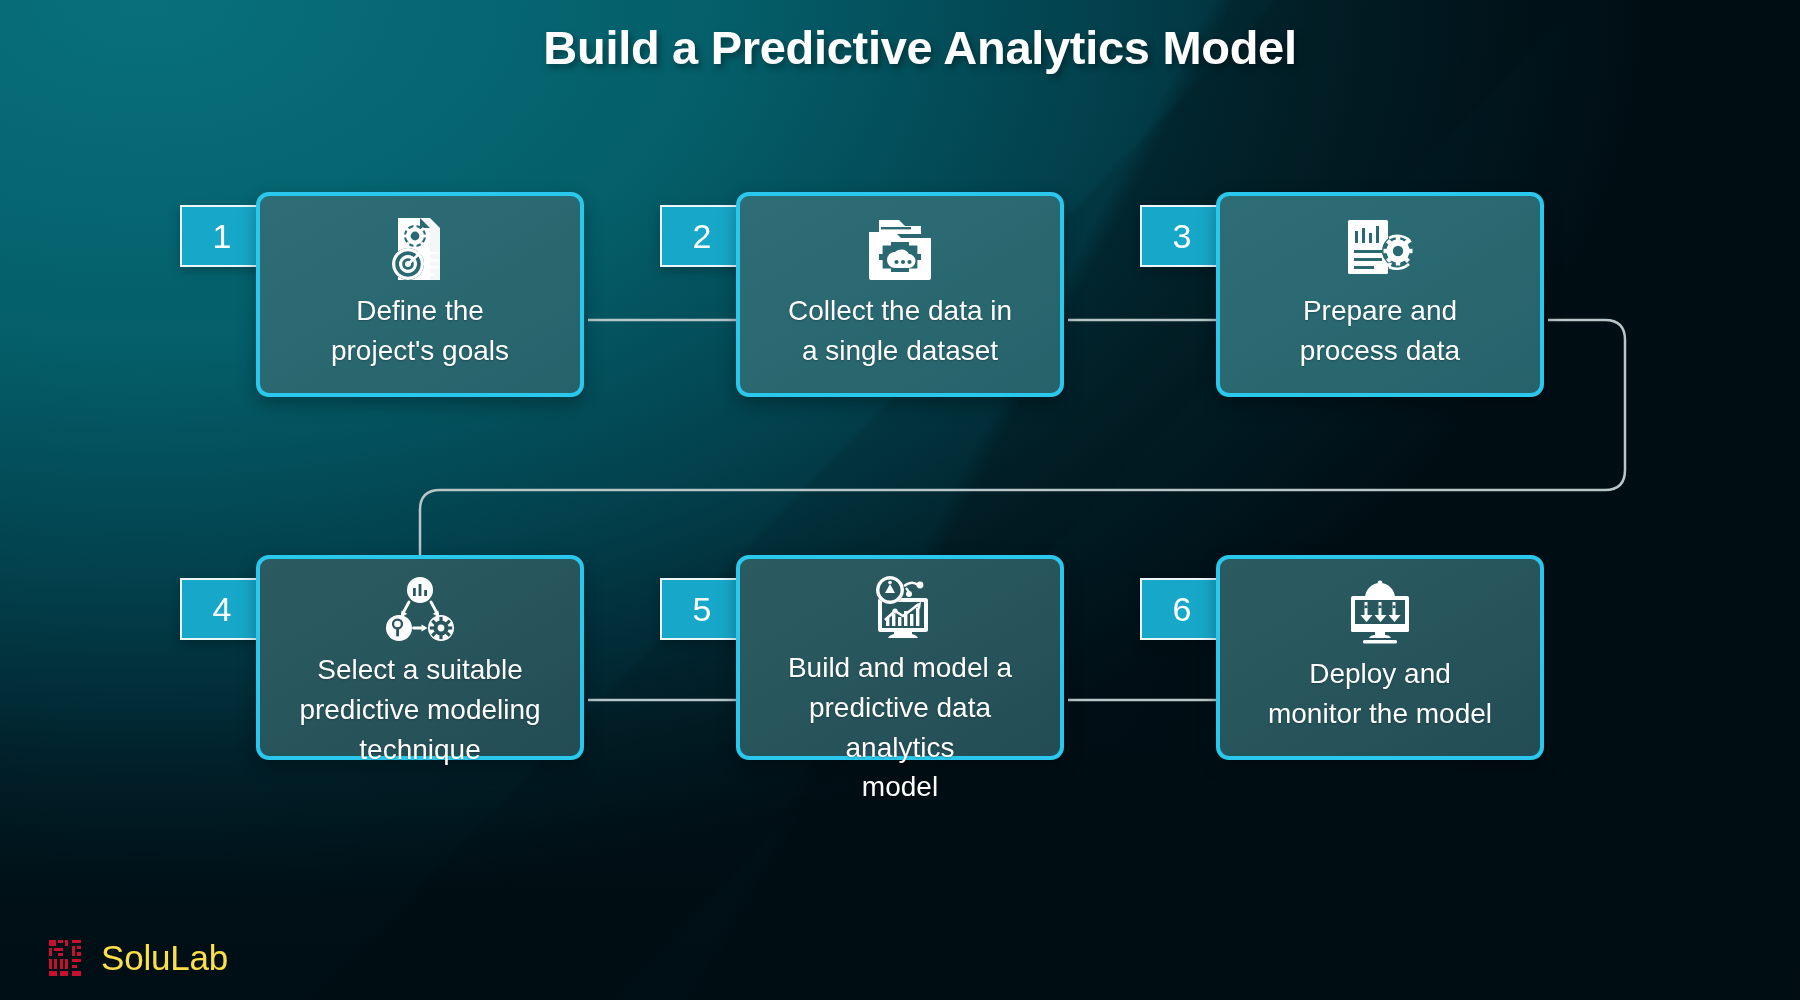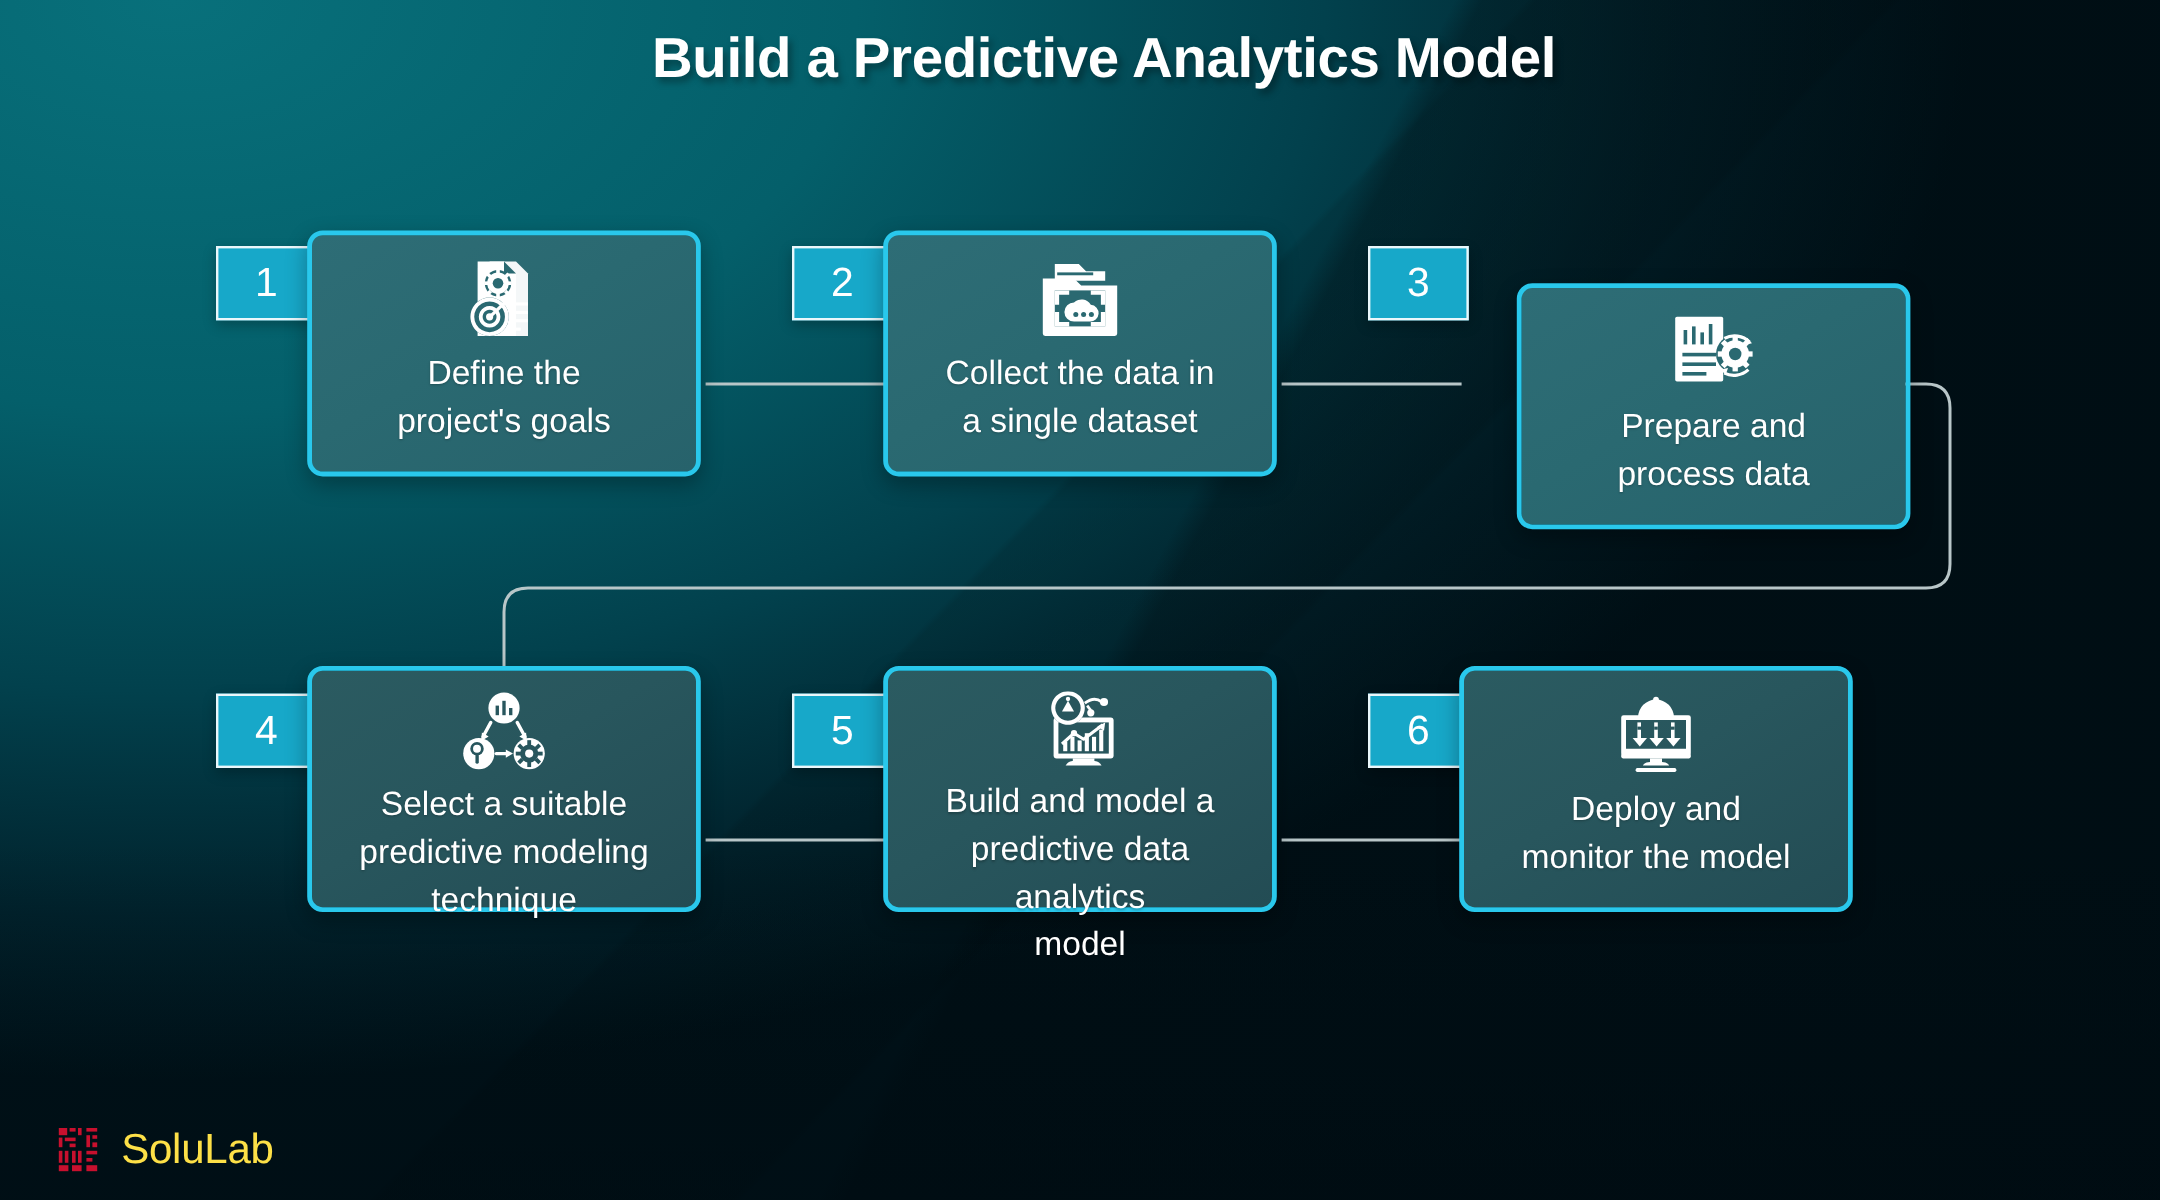--- a/index.html
+++ b/index.html
@@ -199,21 +199,21 @@
           <circle cx="38" cy="44" r="2.1"></circle>
           <circle cx="44.5" cy="44" r="2.1"></circle>
         </g>
       </g>
     </svg>
   </div>
   <div class="card-label">Collect the data in
 a single dataset</div>
 </div>
 
-<div class="card" style="left:1264px; top:192px;margin-top:44px;">
+<div class="card" style="left:1216px; top:192px;">
   <div class="card-icon">
     <svg width="72" height="62" viewBox="0 0 72 62">
       <g fill="#ffffff">
         <rect x="4" y="2" width="40" height="54" rx="1.5"></rect>
         <g fill="#2a6971">
           <rect x="11" y="13" width="3" height="12"></rect>
           <rect x="18" y="10" width="3" height="15"></rect>
           <rect x="25" y="15" width="3" height="10"></rect>
           <rect x="32" y="8" width="3" height="17"></rect>
           <rect x="10" y="32" width="28" height="3"></rect>

